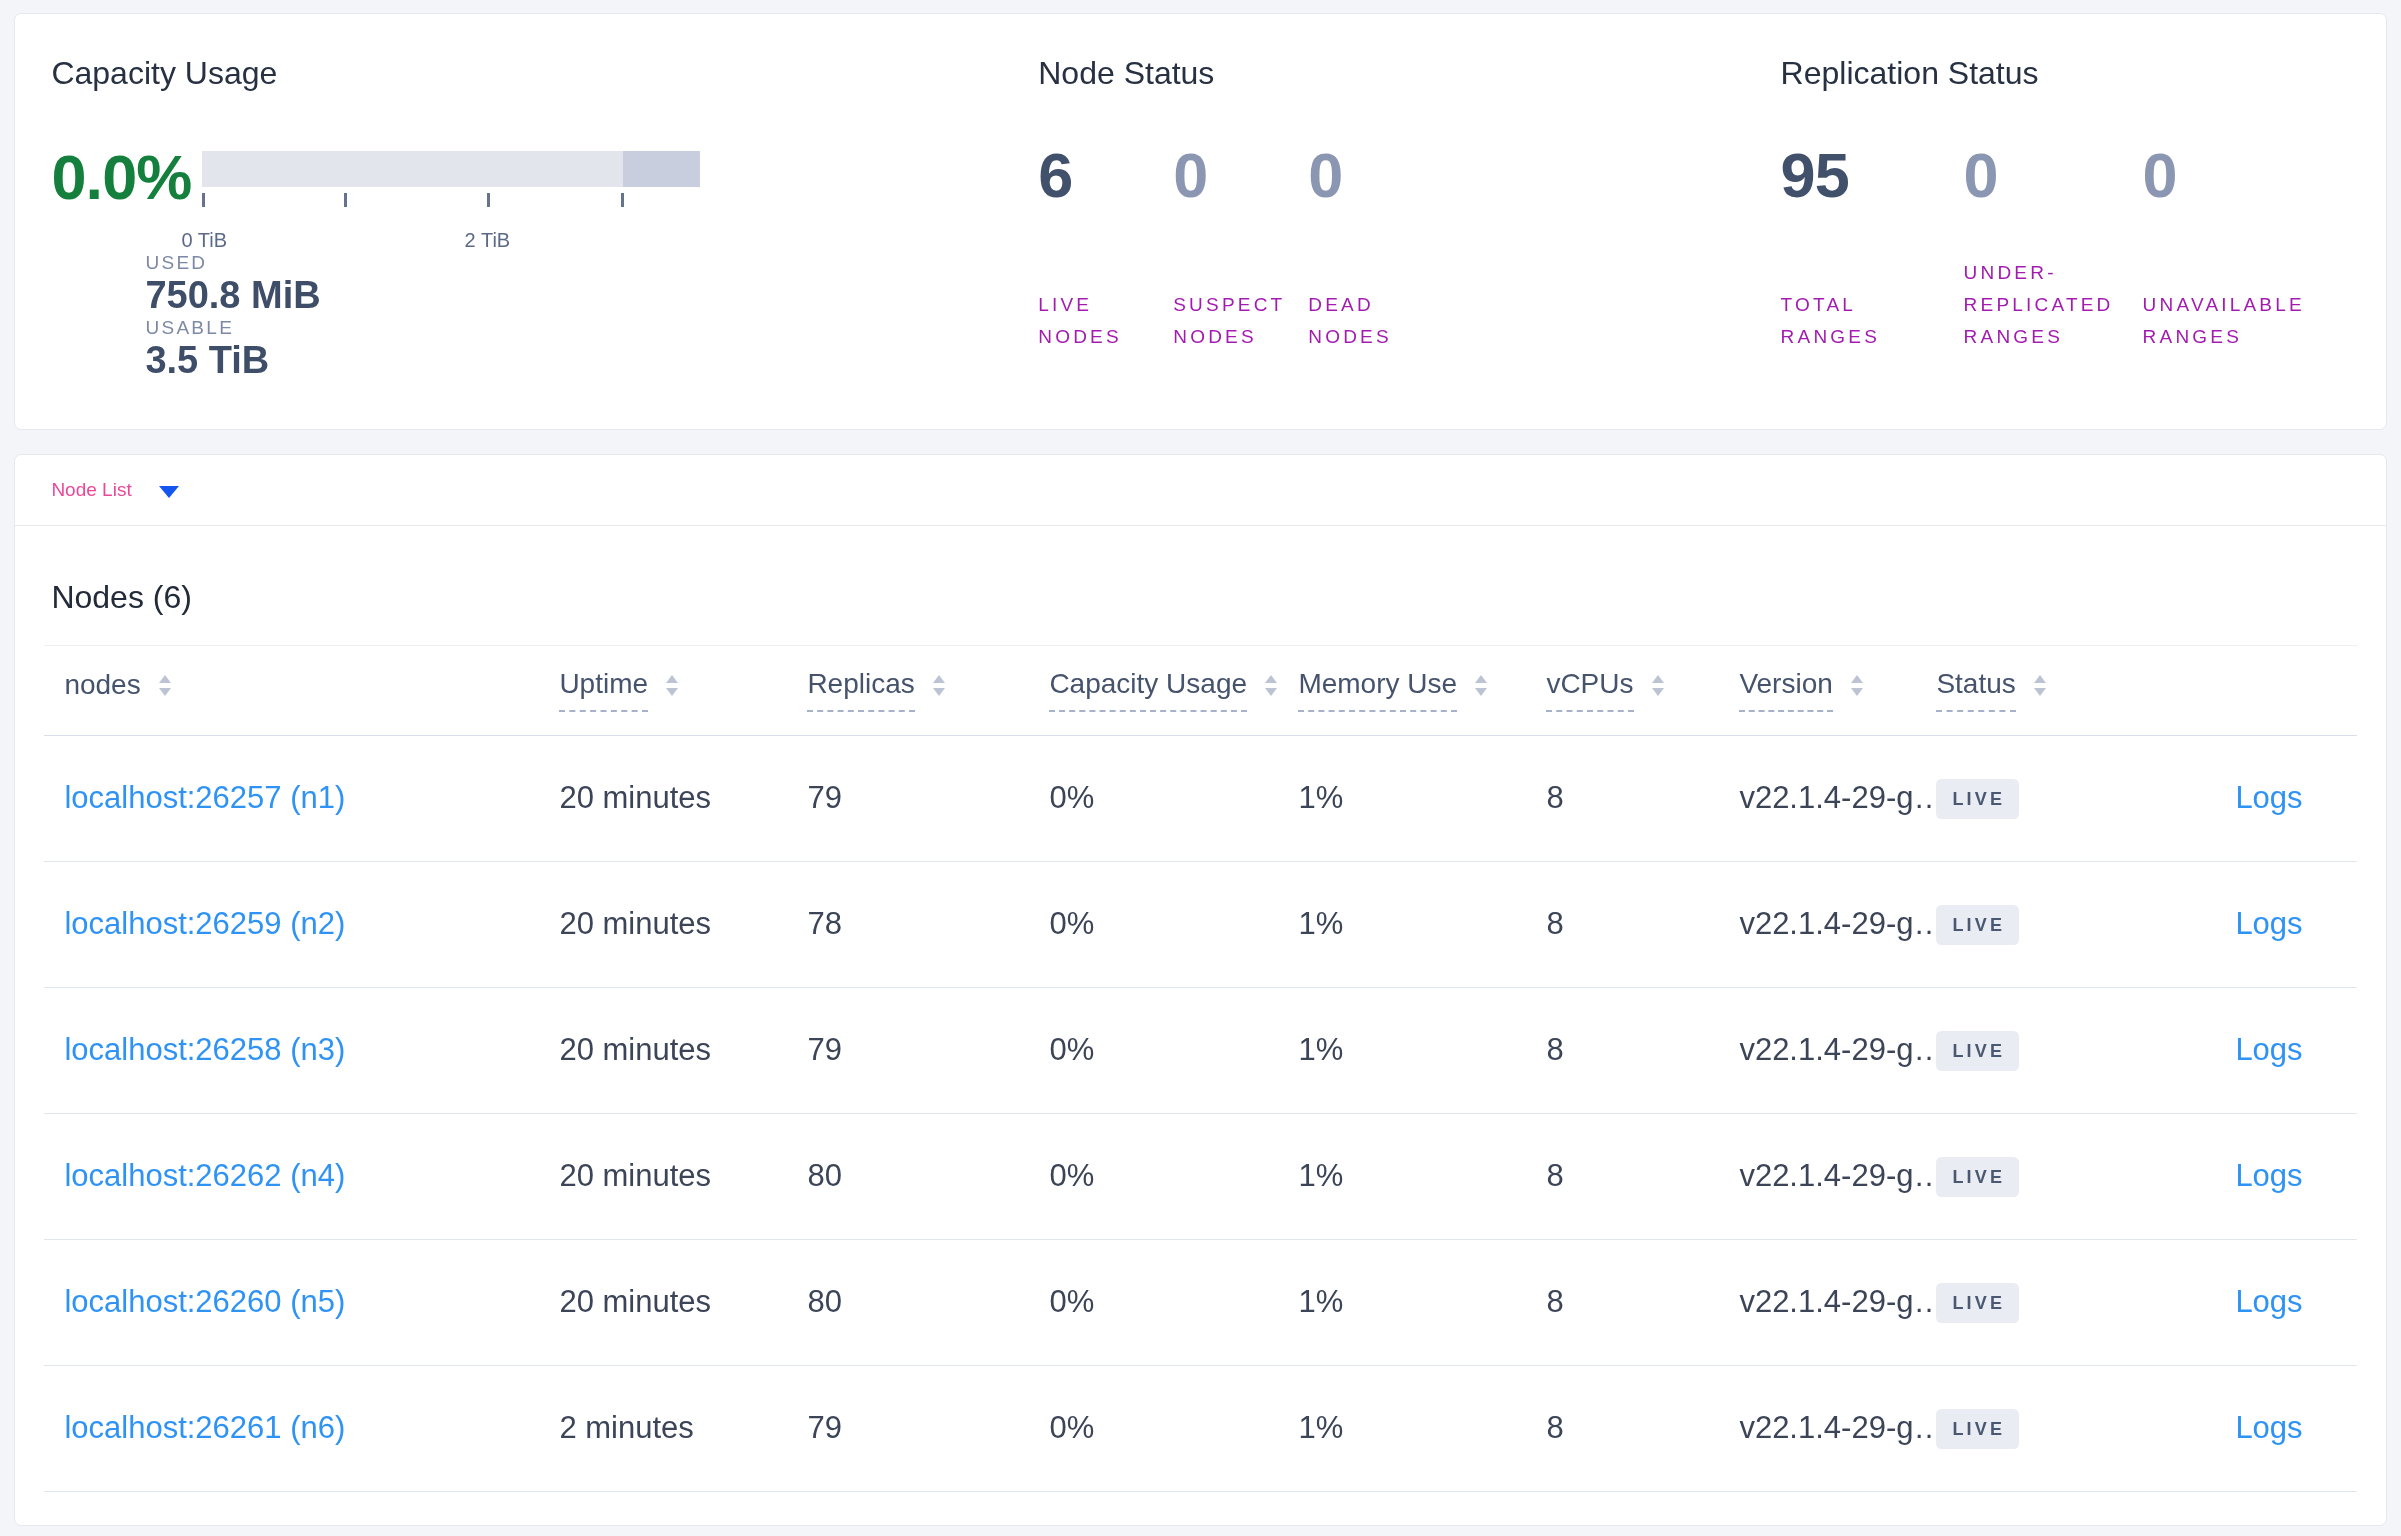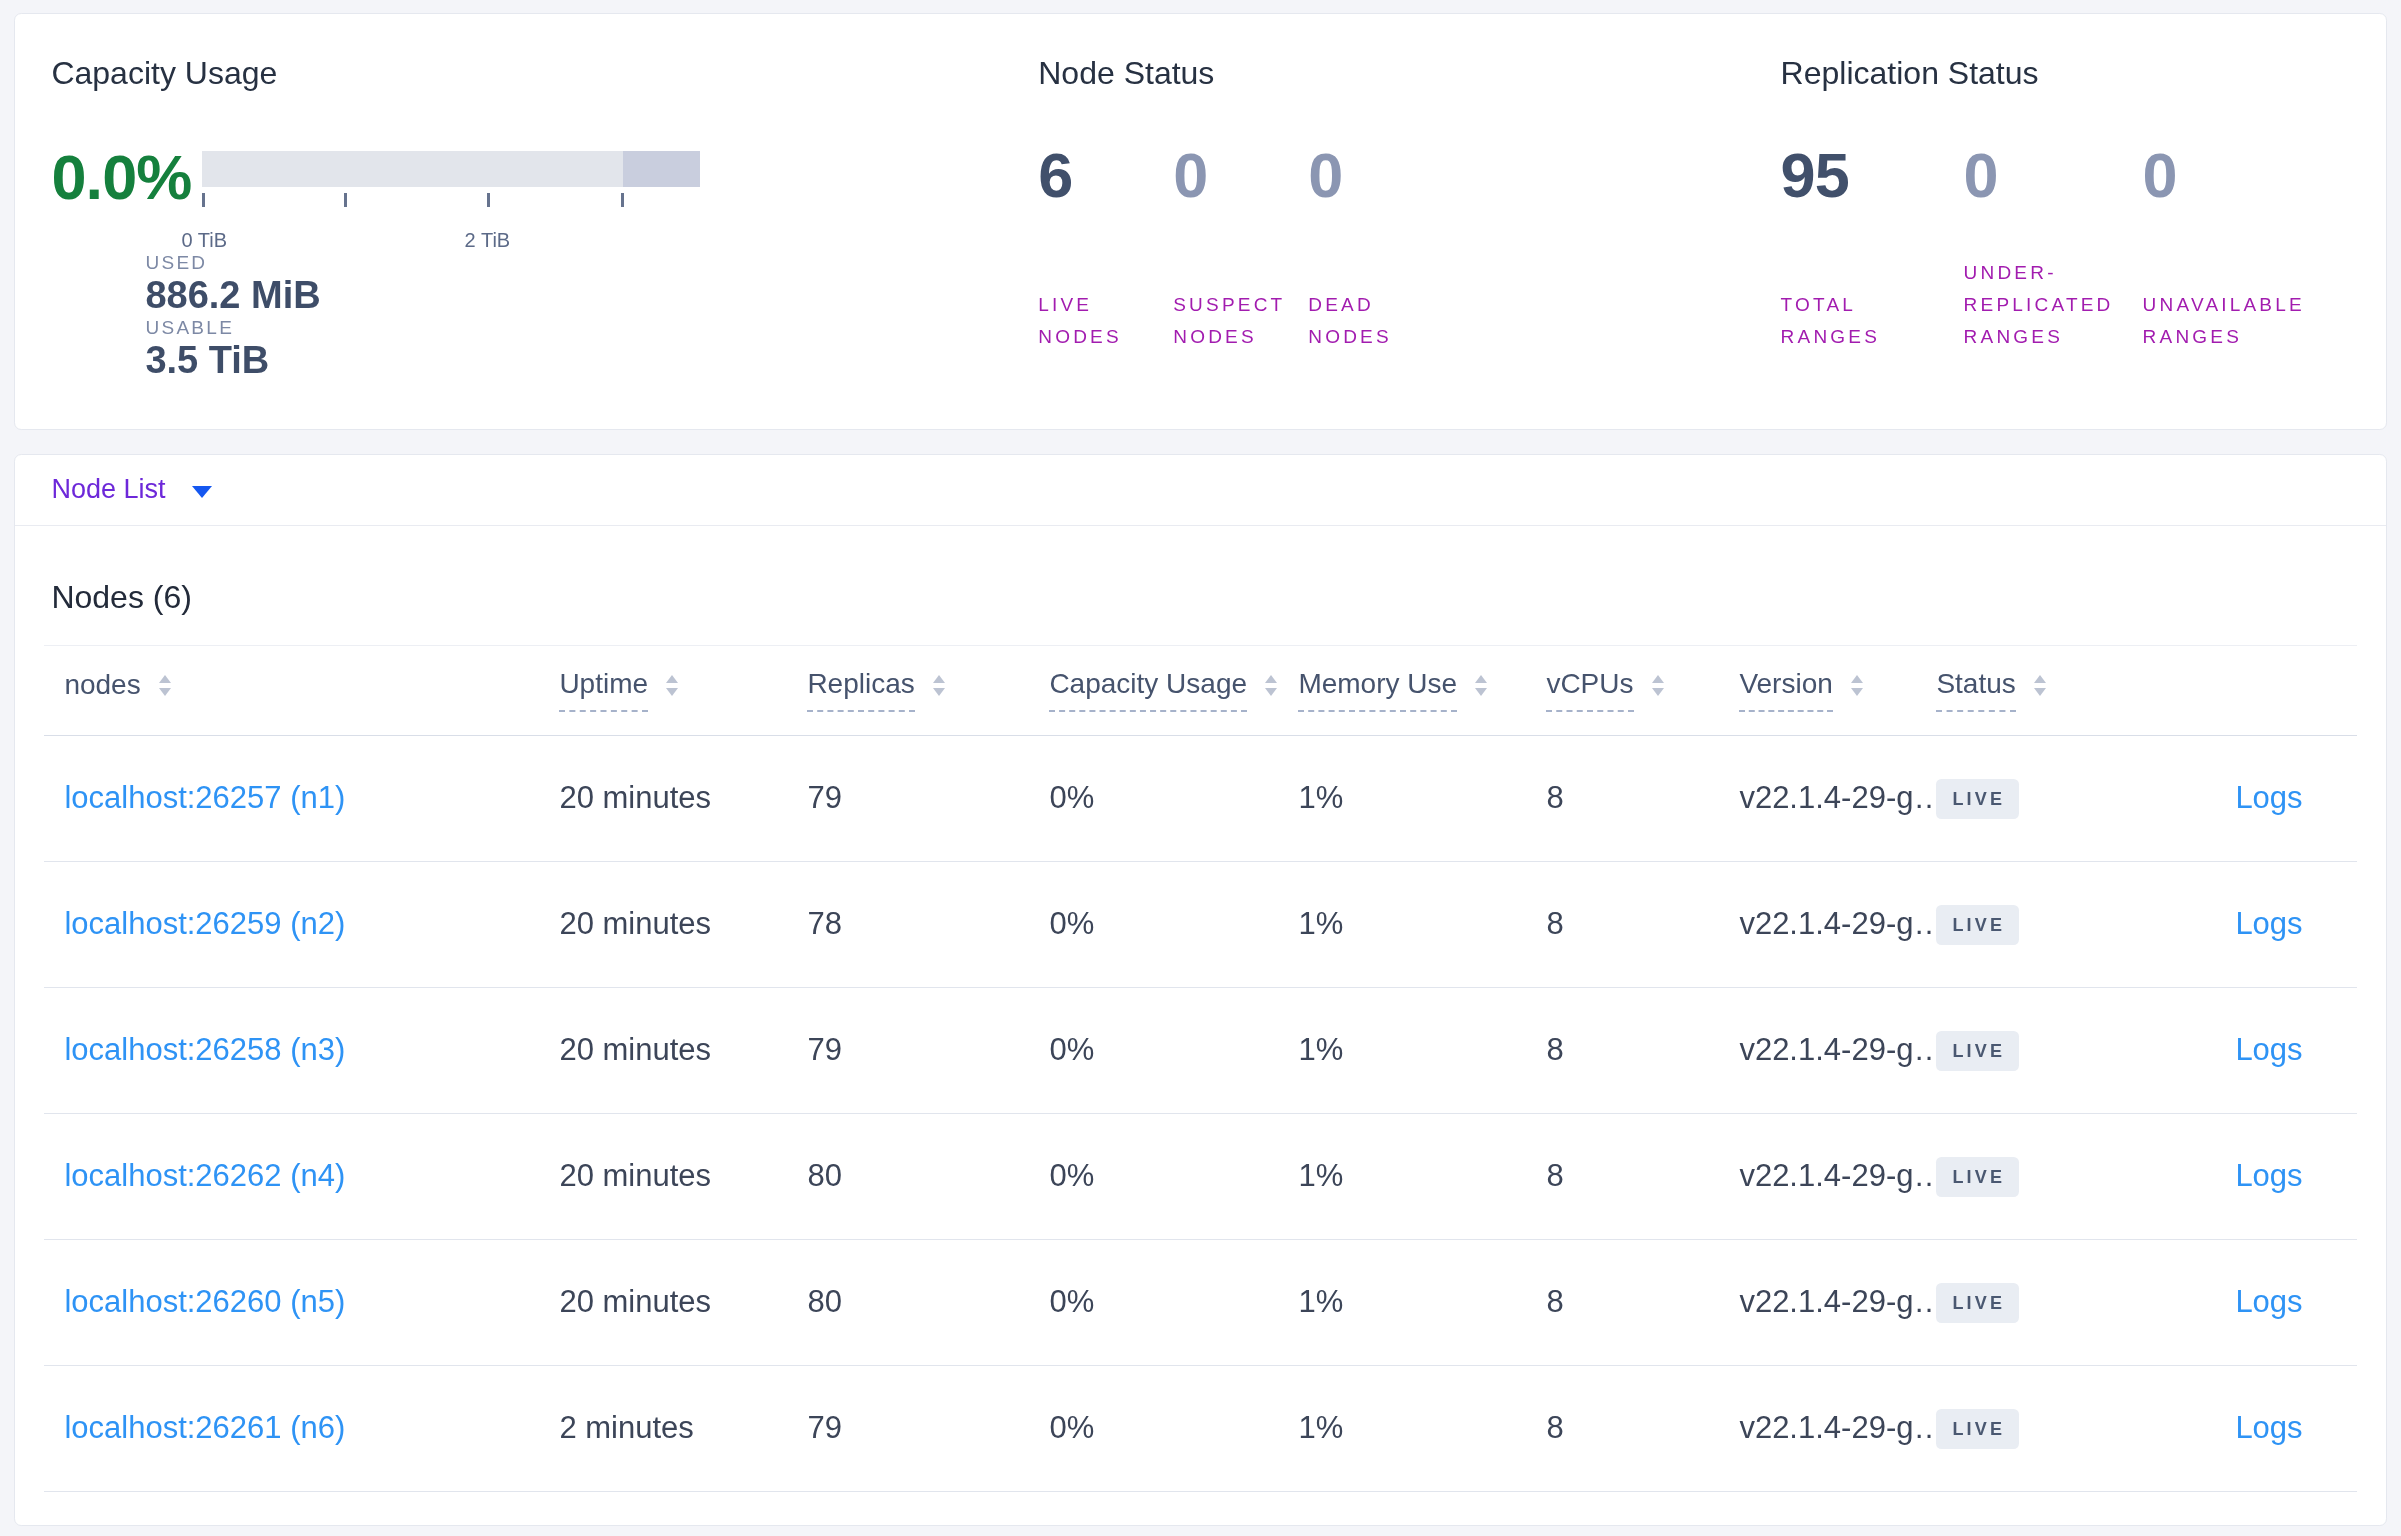--- a/index.html
+++ b/index.html
@@ -82,21 +82,21 @@
     margin:24px 14.4px 0 14.4px;
     height:1072px;
     overflow:hidden;
   }
   .selector-bar {
     height:71px; display:flex; align-items:center;
     border-bottom:1.8px solid #e9ebf1; padding:0 36px;
   }
   .selector-btn {
     display:flex; align-items:center; cursor:pointer;
-    font-size:27px; font-weight:500; color:#6d28d9;
+    font-size:19px; font-weight:500; color:#ec4899;
   }
   .caret-down {
     margin-left:27px; margin-top:5.4px;
     width:0; height:0;
     border-left:10px solid transparent;
     border-right:10px solid transparent;
     border-top:12.6px solid #1457f0;
   }
   .table-title {
     margin:53px 36px 0 36px;
@@ -172,21 +172,21 @@
             <div class="cap-tick" style="left:419px"></div>
           </div>
           <div class="cap-axis">
             <div class="cap-axis-label" style="left:1.8px">0 TiB</div>
             <div class="cap-axis-label" style="left:285px">2 TiB</div>
           </div>
         </div>
       </div>
       <div class="cap-legend">
         <span class="lg-label">USED</span>
-        <span class="lg-value lg-used-value">886.2 MiB</span>
+        <span class="lg-value lg-used-value">750.8 MiB</span>
         <span class="lg-label lg-usable-label">USABLE</span>
         <span class="lg-value lg-usable-value">3.5 TiB</span>
       </div>
     </div>
   </div>
 
   <div class="sum-col col-nodestatus">
     <div class="card-title">Node Status</div>
     <div class="stat-body">
       <div class="stat" style="width:135px">

